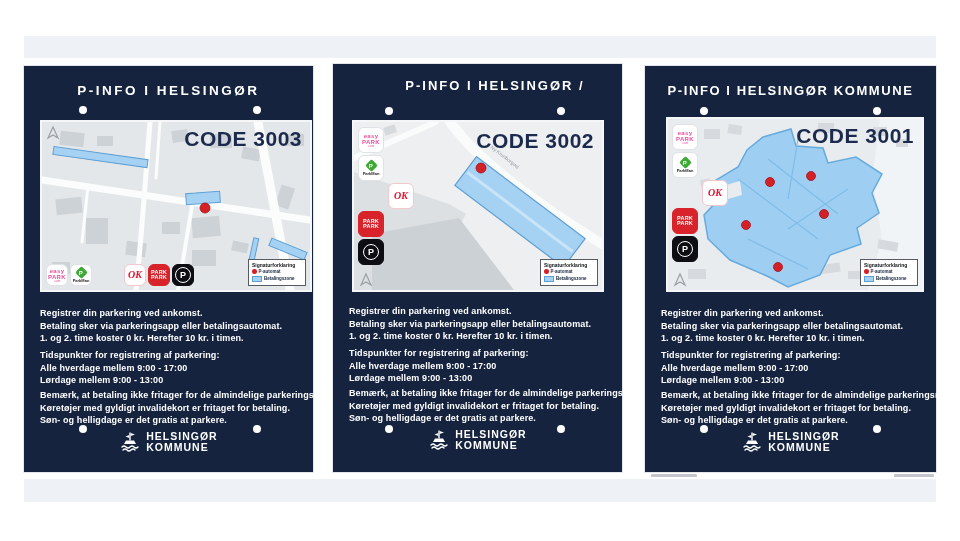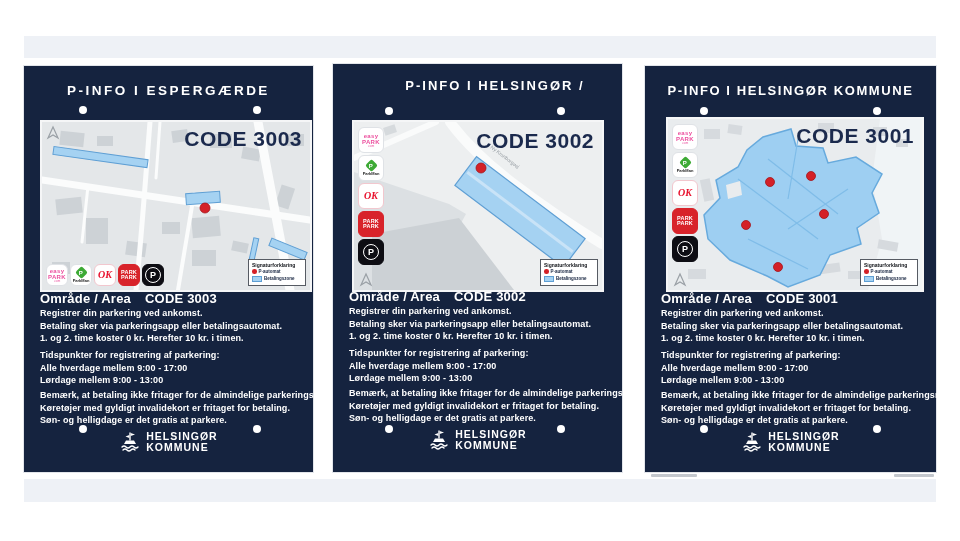--- a/index.html
+++ b/index.html
@@ -53,21 +53,21 @@
        background:#fff;border:1px solid #dfe2e6;border-radius:6px;overflow:hidden;}
   .apps-row .app{width:22px;height:22px;}
   .apps-col .app{width:26px;height:26px;}
   .app-easypark .ep1{font-size:6px;font-weight:bold;color:#ec4f9e;line-height:6px;letter-spacing:0.3px;}
   .app-easypark .ep2{font-size:6px;font-weight:bold;color:#ec4f9e;line-height:6px;letter-spacing:0.3px;}
   .app-easypark .ep3{font-size:3px;color:#ec4f9e;line-height:3px;}
   .app-parkman .pm-diamond{width:9px;height:9px;background:#3daa35;border-radius:2px;
        transform:rotate(45deg);display:flex;align-items:center;justify-content:center;}
   .app-parkman .pm-p{transform:rotate(-45deg);color:#fff;font-size:6px;font-weight:bold;line-height:6px;}
   .app-parkman .pm-label{font-size:4px;font-weight:bold;color:#1c1c1c;line-height:5px;margin-top:1px;}
-  .app-ok{border:1px solid #f2c7ce;}
+  .app-ok{border:1px solid #f2c7ce;margin-left:30px;}
   .app-ok .ok-text{font-family:"Liberation Serif",serif;font-style:italic;font-weight:bold;
        font-size:10px;color:#e8112d;line-height:10px;}
   .app-parkpark{background:#d8232a;border-color:#d8232a;}
   .app-parkpark span{color:#fff;font-size:5.5px;font-weight:bold;line-height:5.5px;letter-spacing:0.2px;}
   .app-p{background:#0d0d13;border-color:#0d0d13;}
   .app-p .p-ring{width:14px;height:14px;border:1.5px solid #fff;border-radius:50%;
        display:flex;align-items:center;justify-content:center;}
   .app-p .p-glyph{color:#fff;font-size:9px;font-weight:bold;line-height:9px;}
 
   
@@ -93,21 +93,21 @@
   .logo-text{color:#fff;font-weight:bold;font-size:10.5px;line-height:11px;letter-spacing:1px;}
 </style>
 </head>
 <body>
 
 <div class="stage">
   <div class="band band-top"></div>
   <div class="band band-bottom"></div>
 
   <section class="sign sign-1">
-    <div class="title">P-INFO I ESPERGÆRDE</div>
+    <div class="title">P-INFO I HELSINGØR</div>
     <div class="hole h-tl"></div>
     <div class="hole h-tr"></div>
     <div class="hole h-bl"></div>
     <div class="hole h-br"></div>
 
     <div class="map">
       <svg class="map-art" width="268" height="168" viewBox="0 0 268 168">
         <rect x="0" y="0" width="268" height="168" fill="#e4e7e9"></rect>
         <g fill="#cdd2d6">
           <rect x="18" y="10" width="24" height="14" transform="rotate(6 30 17)"></rect>
@@ -179,23 +179,20 @@
           <span class="lg-dot"></span>
           <span>P-automat</span>
         </div>
         <div class="legend-row">
           <span class="lg-swatch"></span>
           <span>Betalingszone</span>
         </div>
       </div>
     </div>
 
-    <div class="area-line">
-      <span>Område / Area</span><span class="area-code">CODE 3003</span>
-    </div>
     <div class="para p1">
       <div class="bline">Registrer din parkering ved ankomst.</div>
       <div class="bline">Betaling sker via parkeringsapp eller betalingsautomat.</div>
       <div class="bline">1. og 2. time koster 0 kr. Herefter 10 kr. i timen.</div>
     </div>
     <div class="para p2">
       <div class="bline">Tidspunkter for registrering af parkering:</div>
       <div class="bline">Alle hverdage mellem 9:00 - 17:00</div>
       <div class="bline">Lørdage mellem 9:00 - 13:00</div>
     </div>
@@ -289,23 +286,20 @@
           <span class="lg-dot"></span>
           <span>P-automat</span>
         </div>
         <div class="legend-row">
           <span class="lg-swatch"></span>
           <span>Betalingszone</span>
         </div>
       </div>
     </div>
 
-    <div class="area-line">
-      <span>Område / Area</span><span class="area-code">CODE 3002</span>
-    </div>
     <div class="para p1">
       <div class="bline">Registrer din parkering ved ankomst.</div>
       <div class="bline">Betaling sker via parkeringsapp eller betalingsautomat.</div>
       <div class="bline">1. og 2. time koster 0 kr. Herefter 10 kr. i timen.</div>
     </div>
     <div class="para p2">
       <div class="bline">Tidspunkter for registrering af parkering:</div>
       <div class="bline">Alle hverdage mellem 9:00 - 17:00</div>
       <div class="bline">Lørdage mellem 9:00 - 13:00</div>
     </div>
@@ -411,23 +405,20 @@
           <span class="lg-dot"></span>
           <span>P-automat</span>
         </div>
         <div class="legend-row">
           <span class="lg-swatch"></span>
           <span>Betalingszone</span>
         </div>
       </div>
     </div>
 
-    <div class="area-line">
-      <span>Område / Area</span><span class="area-code">CODE 3001</span>
-    </div>
     <div class="para p1">
       <div class="bline">Registrer din parkering ved ankomst.</div>
       <div class="bline">Betaling sker via parkeringsapp eller betalingsautomat.</div>
       <div class="bline">1. og 2. time koster 0 kr. Herefter 10 kr. i timen.</div>
     </div>
     <div class="para p2">
       <div class="bline">Tidspunkter for registrering af parkering:</div>
       <div class="bline">Alle hverdage mellem 9:00 - 17:00</div>
       <div class="bline">Lørdage mellem 9:00 - 13:00</div>
     </div>

